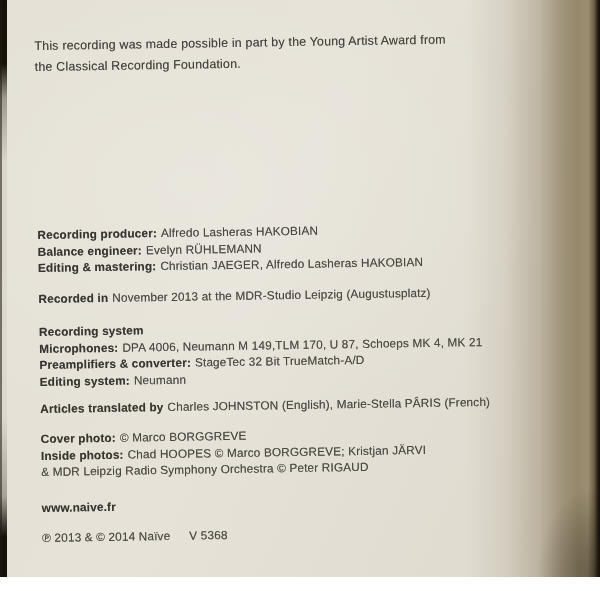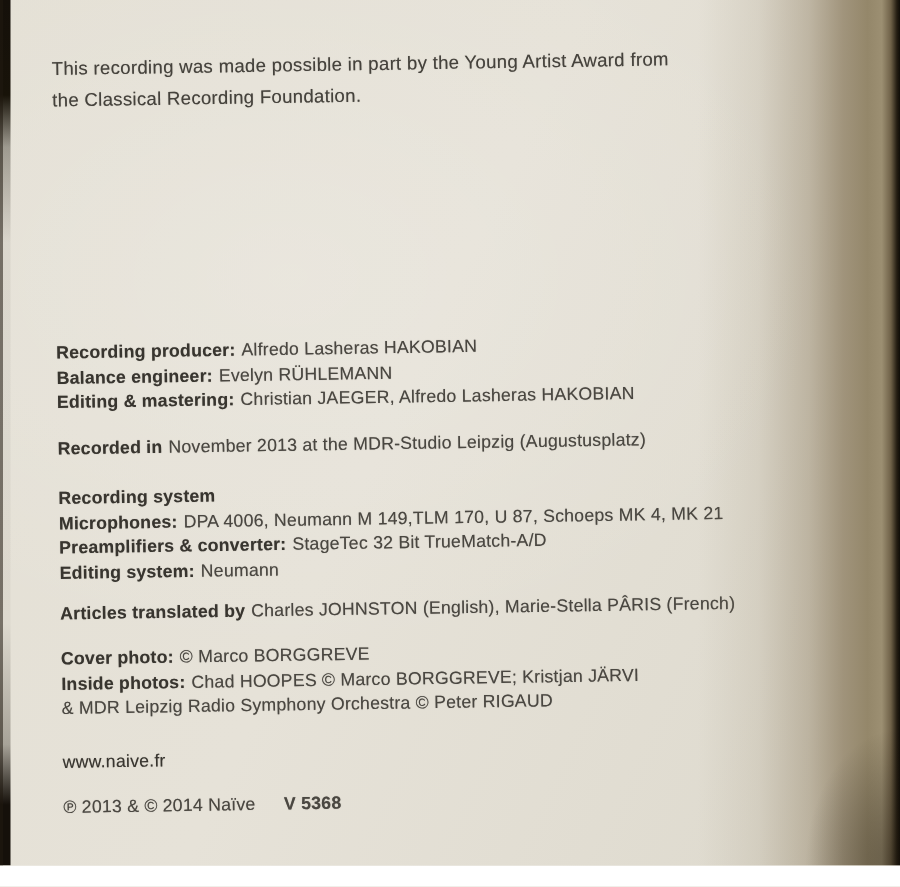--- a/index.html
+++ b/index.html
@@ -68,22 +68,22 @@
     margin: 0;
     font-size: 12.4px; line-height: 21px;
     letter-spacing: 0.2px;
     color: #45423c;
     white-space: normal;
   }
   .line { font-size: 11.8px; line-height: 16.5px; letter-spacing: 0.15px; }
   .lbl { font-weight: 700; color: #38352f; margin-right: 4px; }
   .lbl:empty { margin-right: 0; }
   .heading { font-weight: 700; color: #38352f; }
-  .website { font-weight: 400; color: #38352f; }
-  .catalog { margin-left: 19px; font-weight: bold; }
+  .website { font-weight: 700; color: #38352f; }
+  .catalog { margin-left: 19px; }
 </style>
 </head>
 <body>
 
 <div class="scene">
 
   <div class="content">
 
     <p class="intro">This recording was made possible in part by the Young Artist Award from the Classical Recording Foundation.</p>
 

